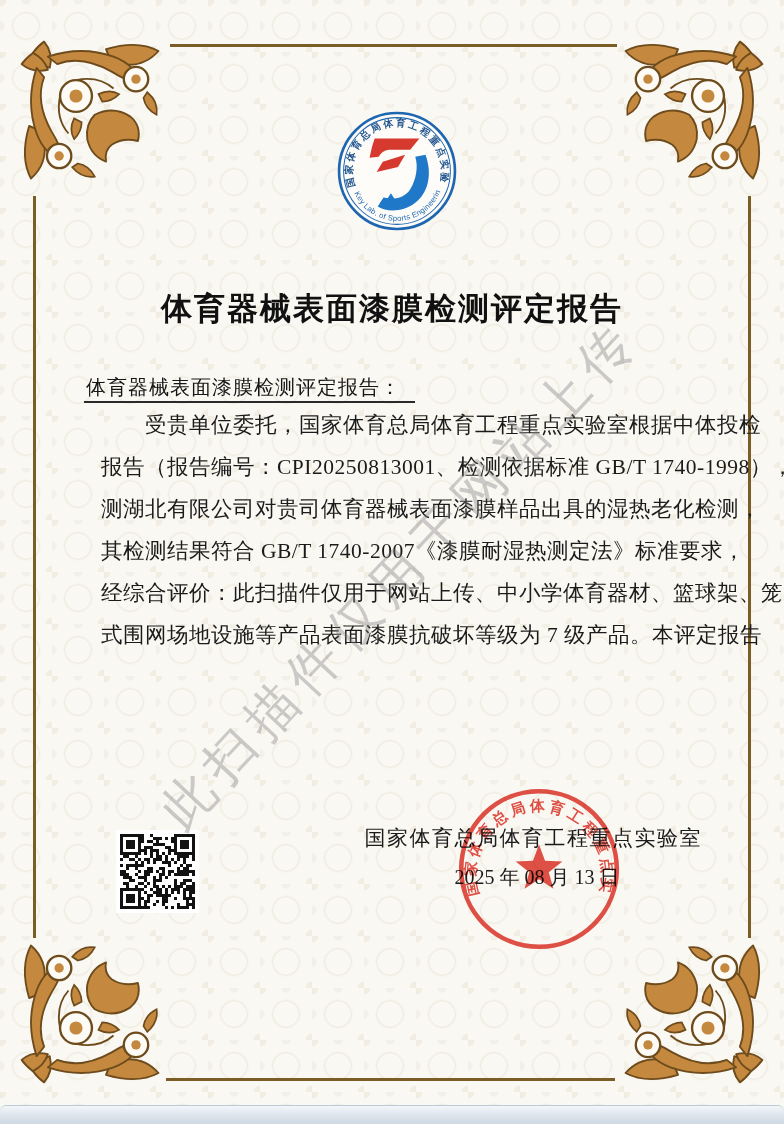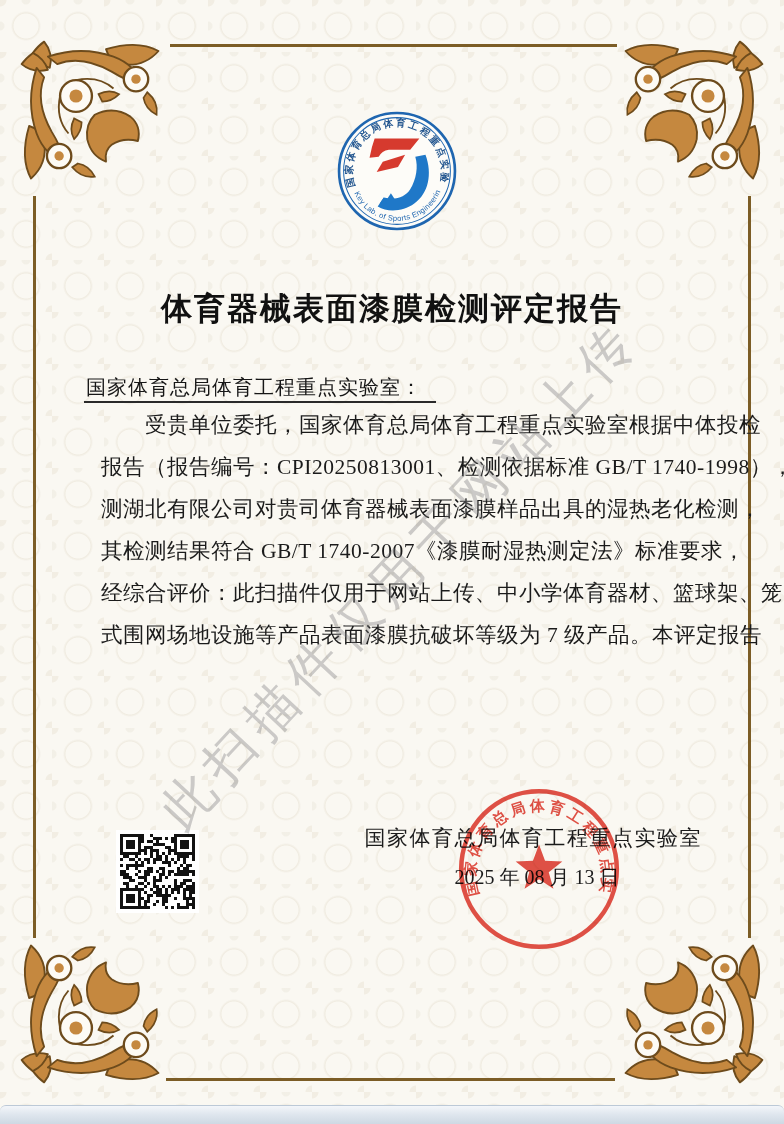--- a/index.html
+++ b/index.html
@@ -141,21 +141,21 @@
       <path d="M46,51 L68,44 L61,56 L40,61 Z" fill="#d63a2e"></path>
       <path d="M88,44 C95,63 91,82 77,92 C66,100 51,101 41,95 L47,86 C58,89 68,86 73,78 C79,68 81,56 78,46 Z" fill="#1f78c8"></path>
       <path d="M47,86 L43,92 L50,92 Z" fill="#1f78c8"></path>
       <path d="M54,82 L50,88 L58,88 Z" fill="#1f78c8"></path>
     </g>
   </svg>
 
   <div class="title">体育器械表面漆膜检测评定报告</div>
 
   <div class="addressee">
-    <span>国家体育总局体育工程重点实验室：</span>
+    <span>体育器械表面漆膜检测评定报告：</span>
   </div>
 
   <div class="body-block">
     <div class="bline first">受贵单位委托，国家体育总局体育工程重点实验室根据中体投检</div>
     <div class="bline">报告（报告编号：CPI20250813001、检测依据标准 GB/T 1740-1998），</div>
     <div class="bline">测湖北有限公司对贵司体育器械表面漆膜样品出具的湿热老化检测，</div>
     <div class="bline">其检测结果符合 GB/T 1740-2007《漆膜耐湿热测定法》标准要求，</div>
     <div class="bline">经综合评价：此扫描件仅用于网站上传、中小学体育器材、篮球架、笼</div>
     <div class="bline">式围网场地设施等产品表面漆膜抗破坏等级为 7 级产品。本评定报告</div>
   </div>

